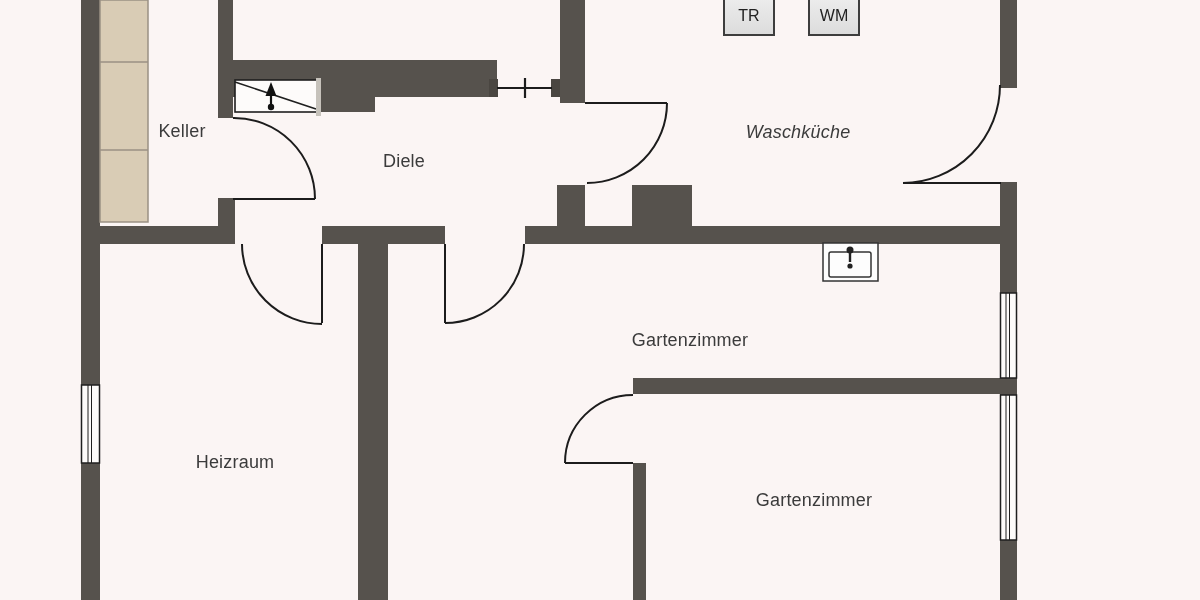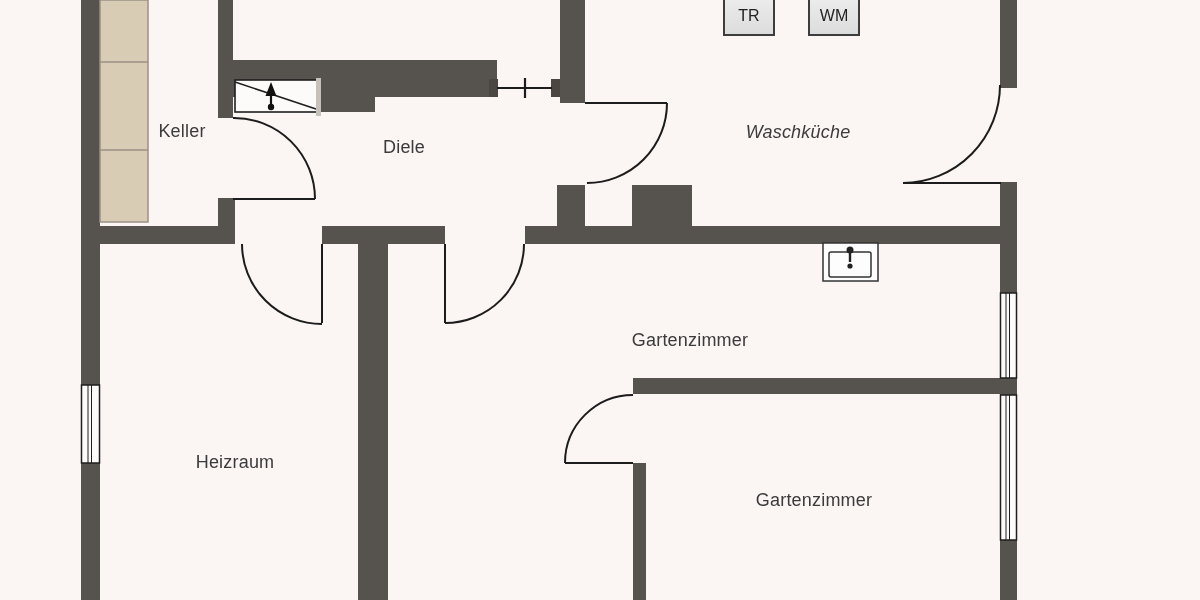--- a/index.html
+++ b/index.html
@@ -120,21 +120,21 @@
     <g>
       <rect x="823" y="243" width="55" height="38" fill="#fdfdfd" stroke="#333" stroke-width="1.5"></rect>
       <rect x="829" y="252" width="42" height="25" rx="2" fill="none" stroke="#333" stroke-width="1.5"></rect>
       <circle cx="850" cy="250" r="3.5" fill="#222"></circle>
       <line x1="850" y1="252" x2="850" y2="262" stroke="#222" stroke-width="2.4"></line>
       <circle cx="850" cy="266" r="2.6" fill="#222"></circle>
     </g>
   </svg>
 
   <div class="room-label" style="left:182px;top:131px;">Keller</div>
-  <div class="room-label" style="left:404px;top:147px;">Diele</div>
+  <div class="room-label" style="left:404px;top:161px;">Diele</div>
   <div class="room-label" style="left:798px;top:132px;font-style:italic;">Waschküche</div>
   <div class="room-label" style="left:235px;top:462px;">Heizraum</div>
   <div class="room-label" style="left:690px;top:340px;">Gartenzimmer</div>
   <div class="room-label" style="left:814px;top:500px;">Gartenzimmer</div>
 
   <div class="appliance" id="appl-tr">TR</div>
   <div class="appliance" id="appl-wm">WM</div>
 
 </div>
 

